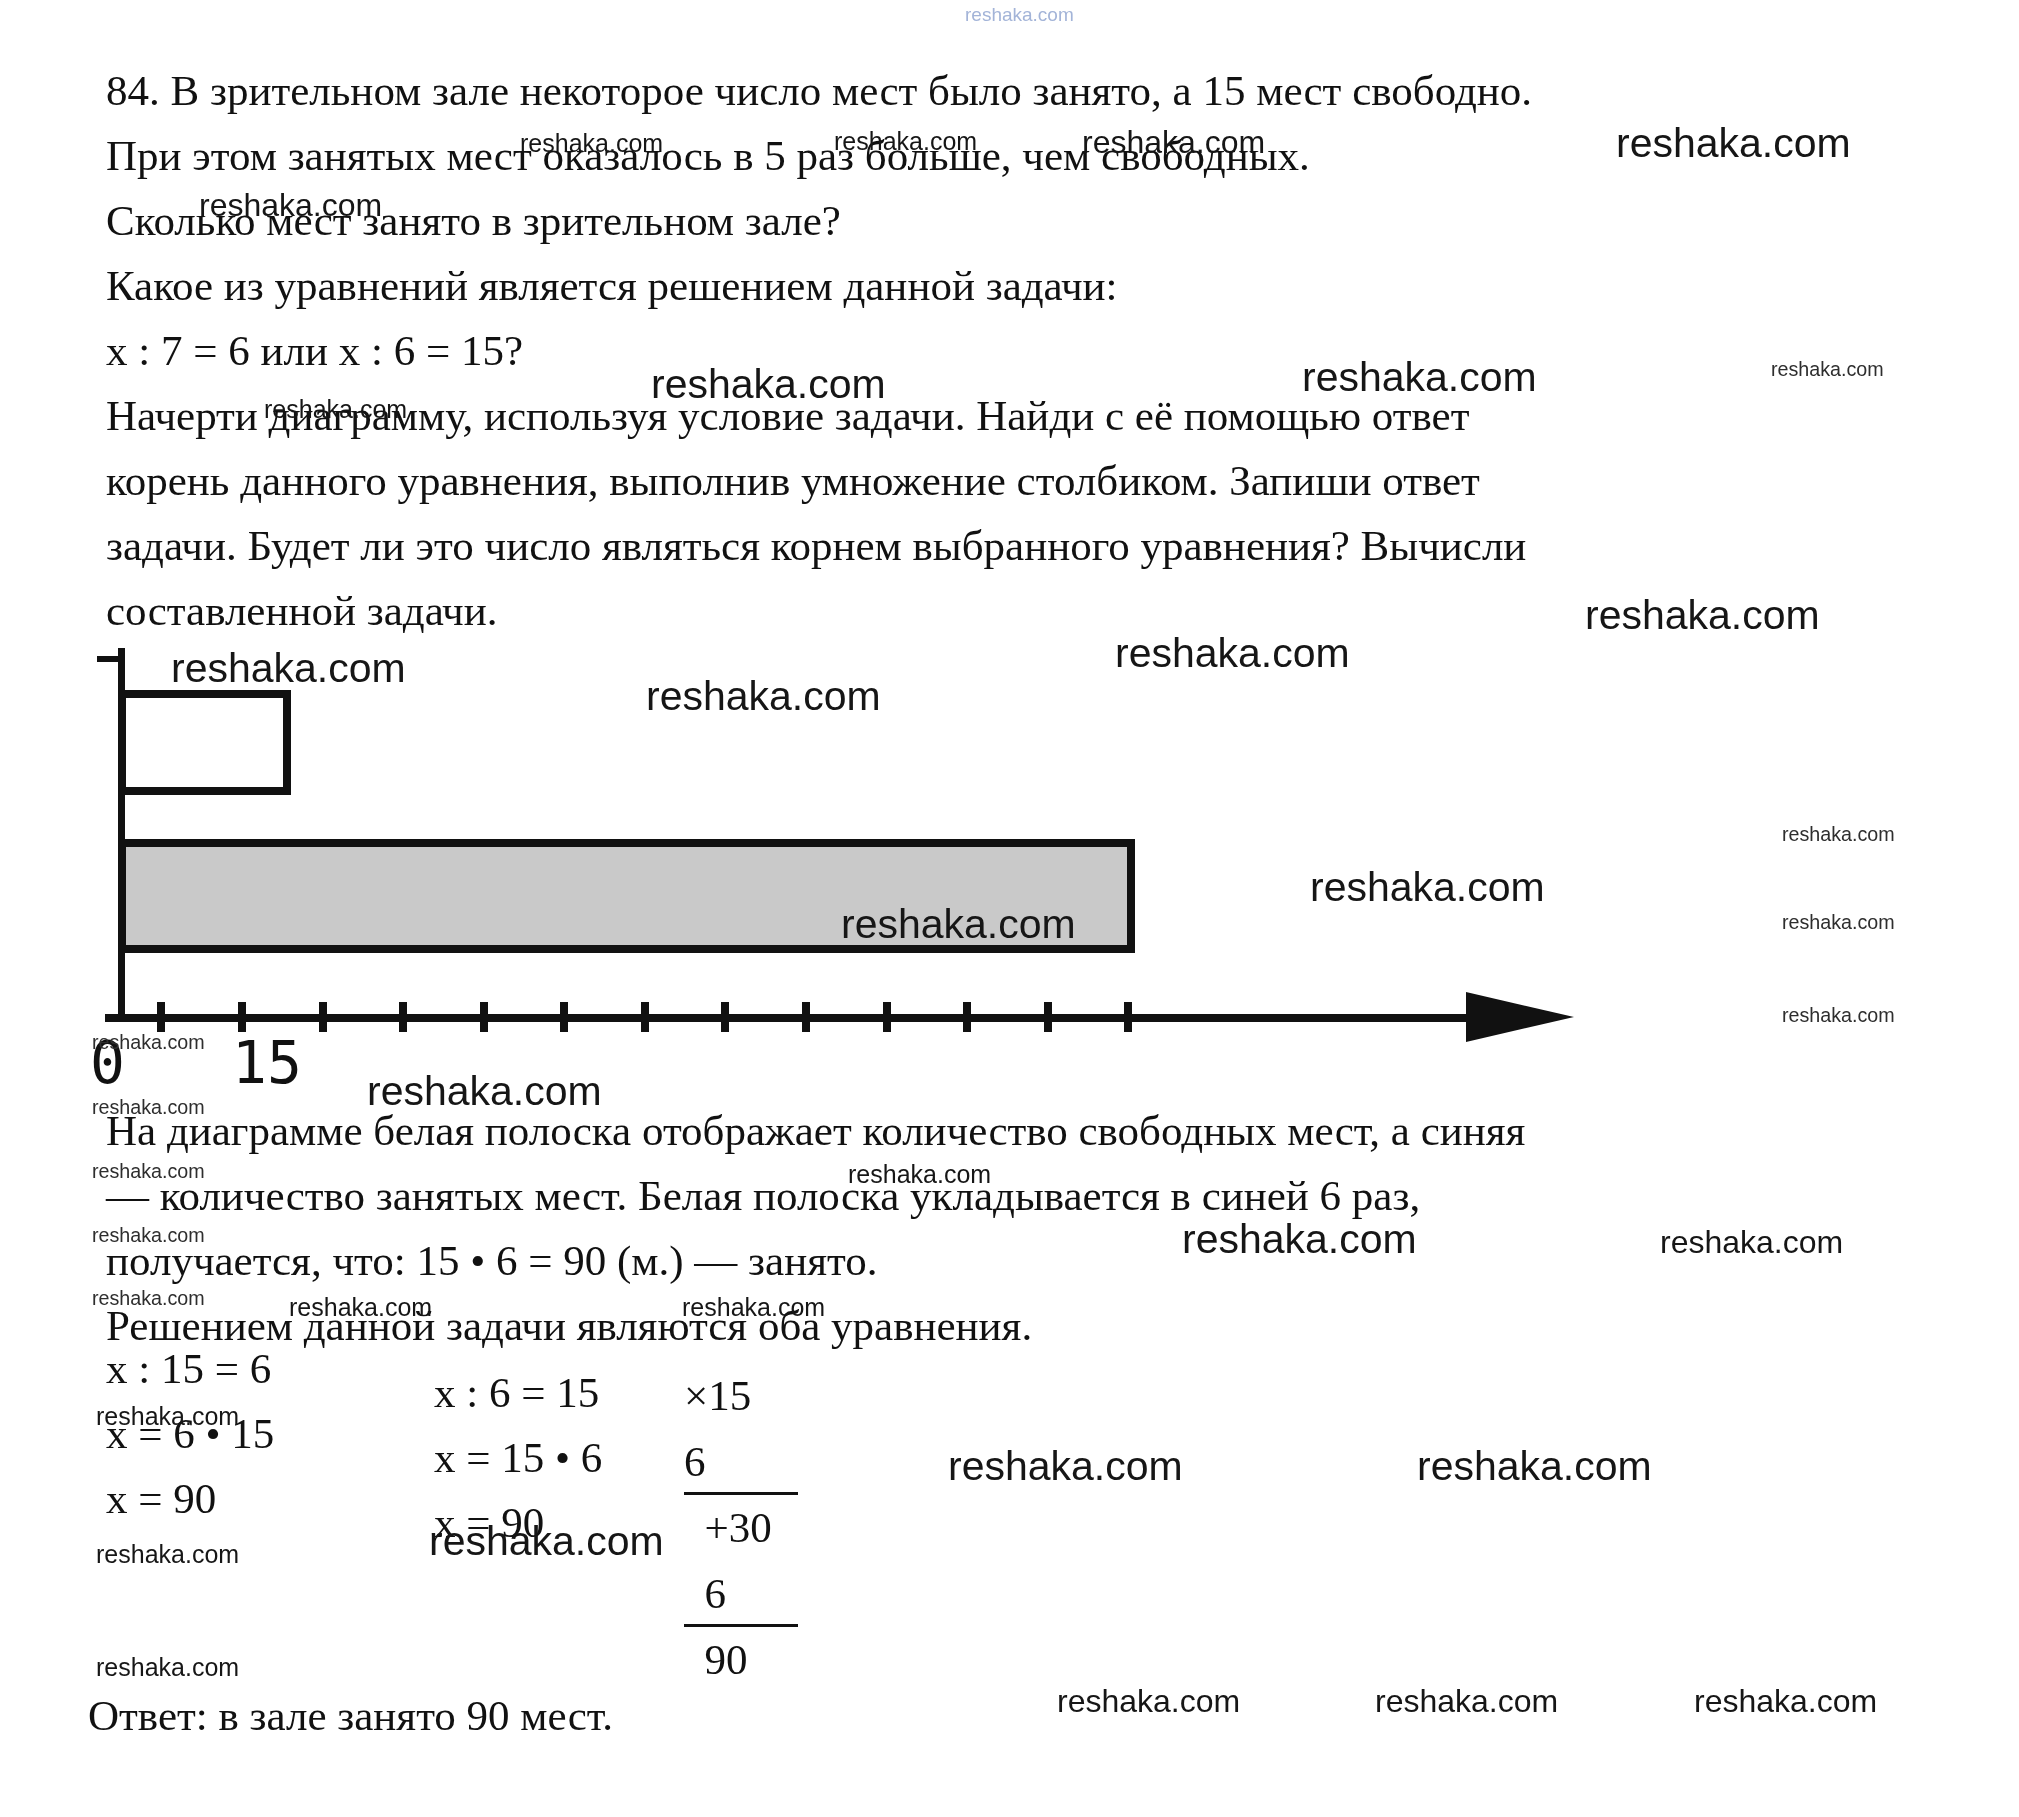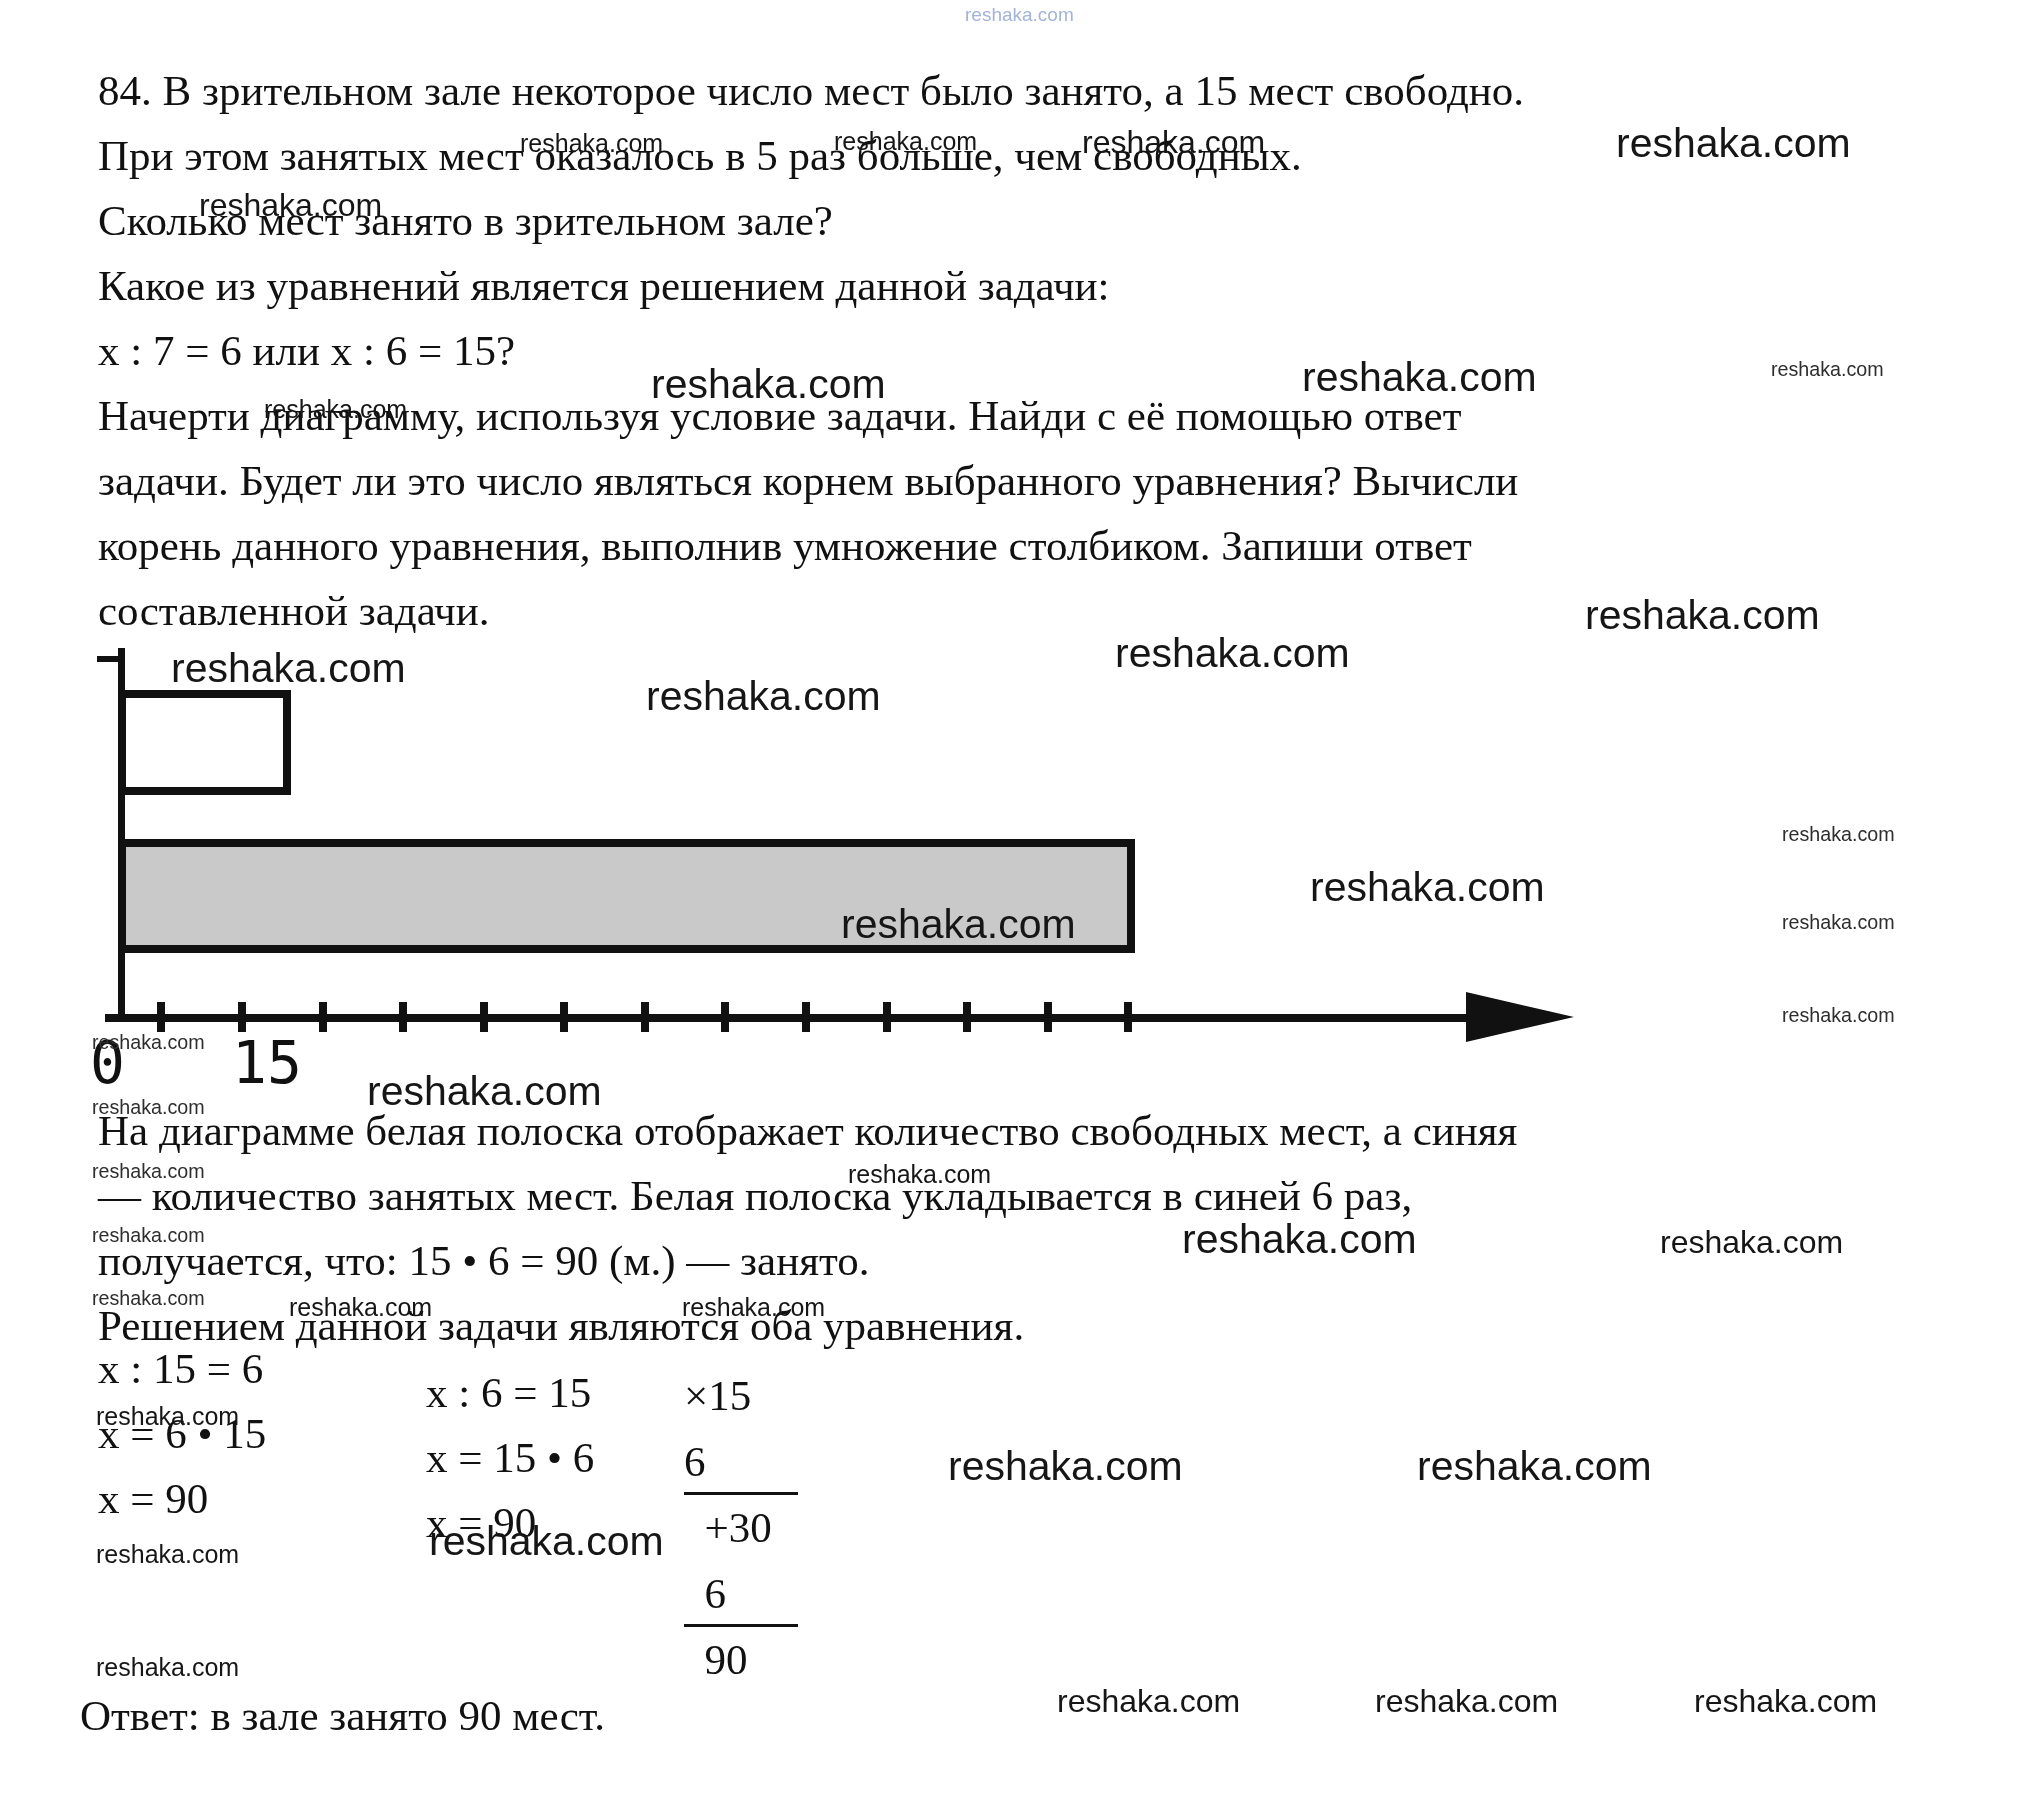--- a/index.html
+++ b/index.html
@@ -1,21 +1,21 @@
 <!DOCTYPE html>
 <html style="font-size:15px"><head>
 <meta charset="utf-8">
 <style>
   html,body { margin:0; padding:0; background:#ffffff; }
   .page {
     position:relative; width:2019px; height:1818px; background:#ffffff;
     font-family:"Liberation Serif", serif; color:#111; overflow:hidden;
   }
   .prose { position:absolute; font-size:43px; line-height:65px; z-index:2; }
-  .textline { white-space:nowrap; }
+  .textline { white-space:nowrap;margin-left:8px; }
   .eq { line-height:65px; }
 
   
   .wm { position:absolute; font-family:"Liberation Sans", sans-serif; color:#161616;
         white-space:nowrap; z-index:5; }
   .wm-top { font-size:19px; color:#a3b4d8; }
   .wm-xs { font-size:19.7px; color:#2e2e2e; }
   .wm-s  { font-size:25px; }
   .wm-m  { font-size:32px; }
   .wm-l  { font-size:41px; }
@@ -55,22 +55,22 @@
 
 <div class="page">
 
   <div class="prose" style="left:98px; top:58px">
     <div class="textline">84. В зрительном зале некоторое число мест было занято, а 15 мест свободно.</div>
     <div class="textline">При этом занятых мест оказалось в 5 раз больше, чем свободных.</div>
     <div class="textline">Сколько мест занято в зрительном зале?</div>
     <div class="textline">Какое из уравнений является решением данной задачи:</div>
     <div class="textline">х : 7 = 6 или х : 6 = 15?</div>
     <div class="textline">Начерти диаграмму, используя условие задачи. Найди с её помощью ответ</div>
+    <div class="textline">корень данного уравнения, выполнив умножение столбиком. Запиши ответ</div>
     <div class="textline">задачи. Будет ли это число являться корнем выбранного уравнения? Вычисли</div>
-    <div class="textline">корень данного уравнения, выполнив умножение столбиком. Запиши ответ</div>
     <div class="textline">составленной задачи.</div>
   </div>
 
   <div class="diagram">
     <div class="yaxis"></div>
     <div class="yaxis-tick"></div>
     <div class="bar-free"></div>
     <div class="bar-occupied"></div>
     <div class="xaxis"></div>
     <div class="axis-arrow"></div>

